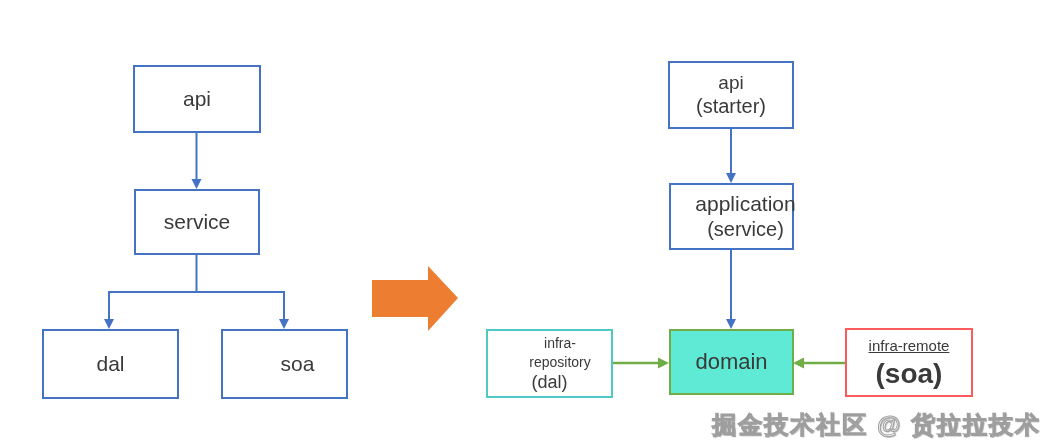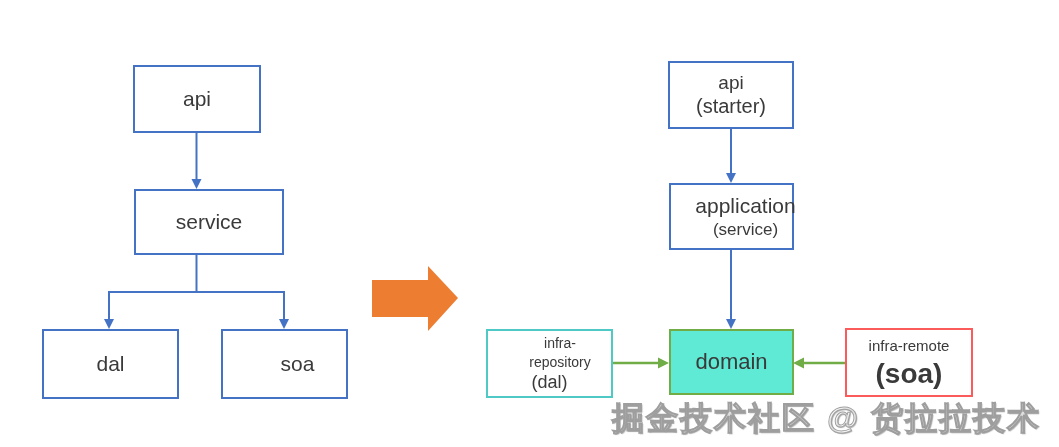--- a/index.html
+++ b/index.html
@@ -26,53 +26,53 @@
     flex-direction: column;
     align-items: center;
     justify-content: center;
     text-align: center;
     color: #3a3a3a;
     line-height: 1.25;
   }
   .node .lbl { font-size: 21px; }
   
   .n-api      { left: 133px; top: 65px;  width: 128px; height: 68px; }
-  .n-service  { left: 134px; top: 189px; width: 150px; height: 66px; }
+  .n-service  { left: 134px; top: 189px; width: 126px; height: 66px; }
   .n-dal      { left: 42px;  top: 329px; width: 137px; height: 70px; }
   .n-soa      { left: 221px; top: 329px; width: 127px; height: 70px; padding-left: 26px; }
   
   .n-api-starter { left: 668px; top: 61px;  width: 126px; height: 68px; }
   .n-api-starter .l1 { font-size: 19px; }
   .n-api-starter .l2 { font-size: 20px; }
   .n-application { left: 669px; top: 183px; width: 125px; height: 67px; padding-left: 28px; }
   .n-application .l1 { font-size: 21px; }
-  .n-application .l2 { font-size: 17px; }
+  .n-application .l2 { font-size: 20px; }
   .n-domain {
     left: 669px; top: 329px; width: 125px; height: 66px;
     background: #5eead4;
     border-color: #70AD47;
   }
   .n-domain .lbl { font-size: 22px; }
   .n-infra-repo {
     left: 486px; top: 329px; width: 127px; height: 69px;
     border-color: #4EC9C5;
   }
   .n-infra-repo .l1, .n-infra-repo .l2 { font-size: 14px; line-height: 1.35; margin-left: 21px; }
   .n-infra-repo .l3 { font-size: 18px; line-height: 1.2; }
   .n-infra-remote {
     left: 845px; top: 328px; width: 128px; height: 69px;
     border-color: #FC5B5B;
   }
-  .n-infra-remote .l1 { font-size: 15px; line-height: 1.4; }
+  .n-infra-remote .l1 { font-size: 15px; line-height: 1.4; text-decoration: underline; }
   .n-infra-remote .l2 { font-size: 28px; font-weight: bold; }
   .watermark {
     position: absolute;
     right: 18px;
     bottom: 6px;
-    font-size: 32px;
+    font-size: 24px;
     font-weight: bold;
     letter-spacing: 2px;
     color: rgba(255,255,255,0.55);
     -webkit-text-stroke: 1px #9e9e9e;
     text-shadow: 1px 1px 1px #b5b5b5;
     white-space: nowrap;
   }
 </style>
 </head>
 <body>

